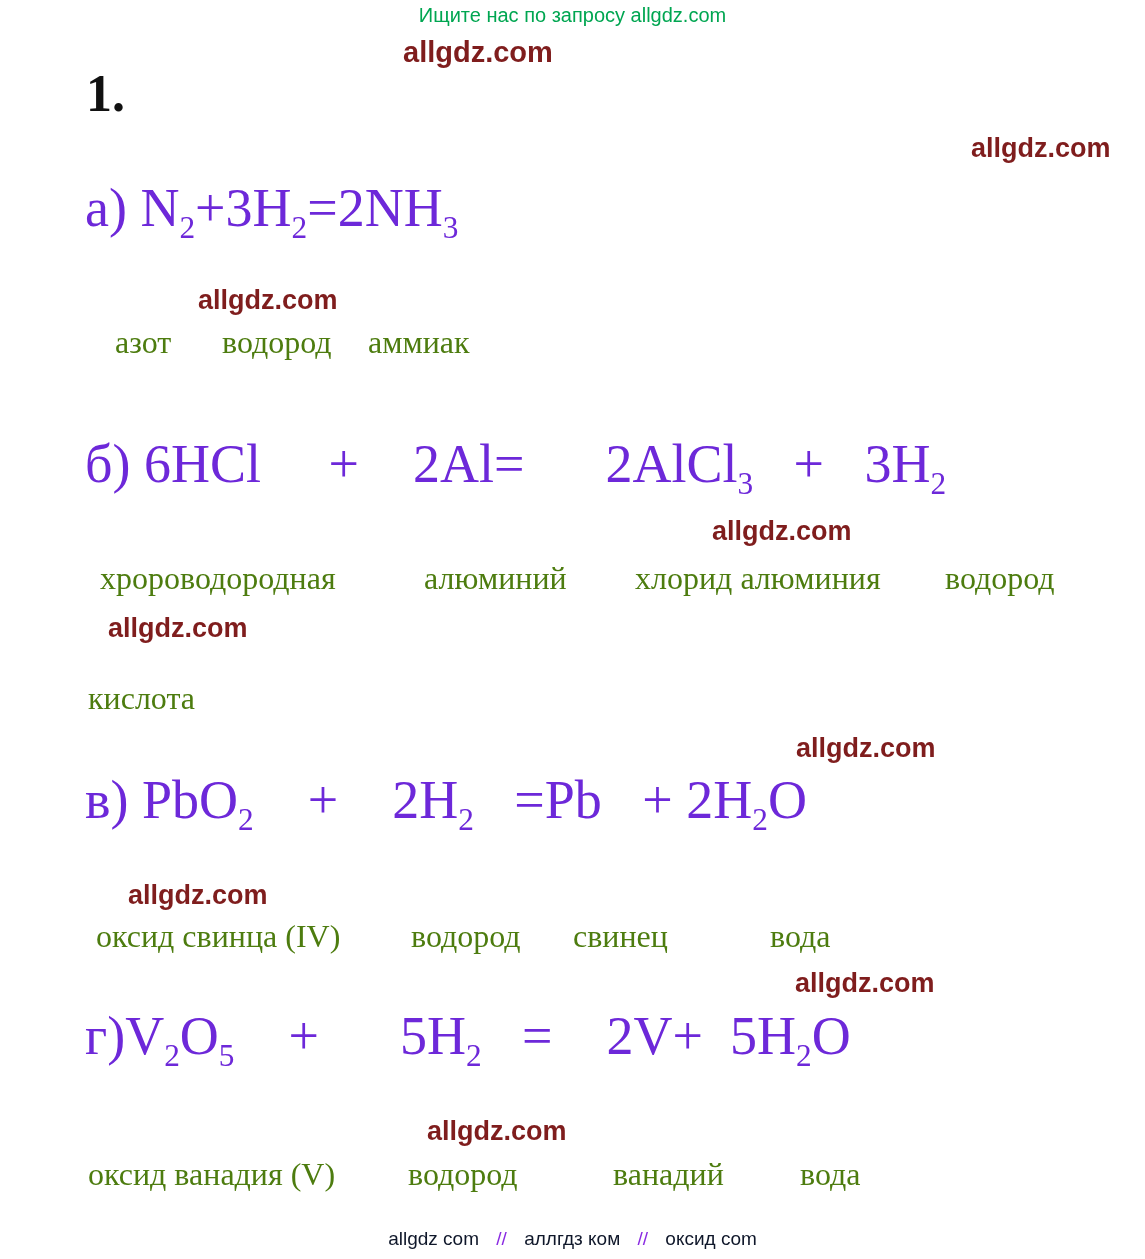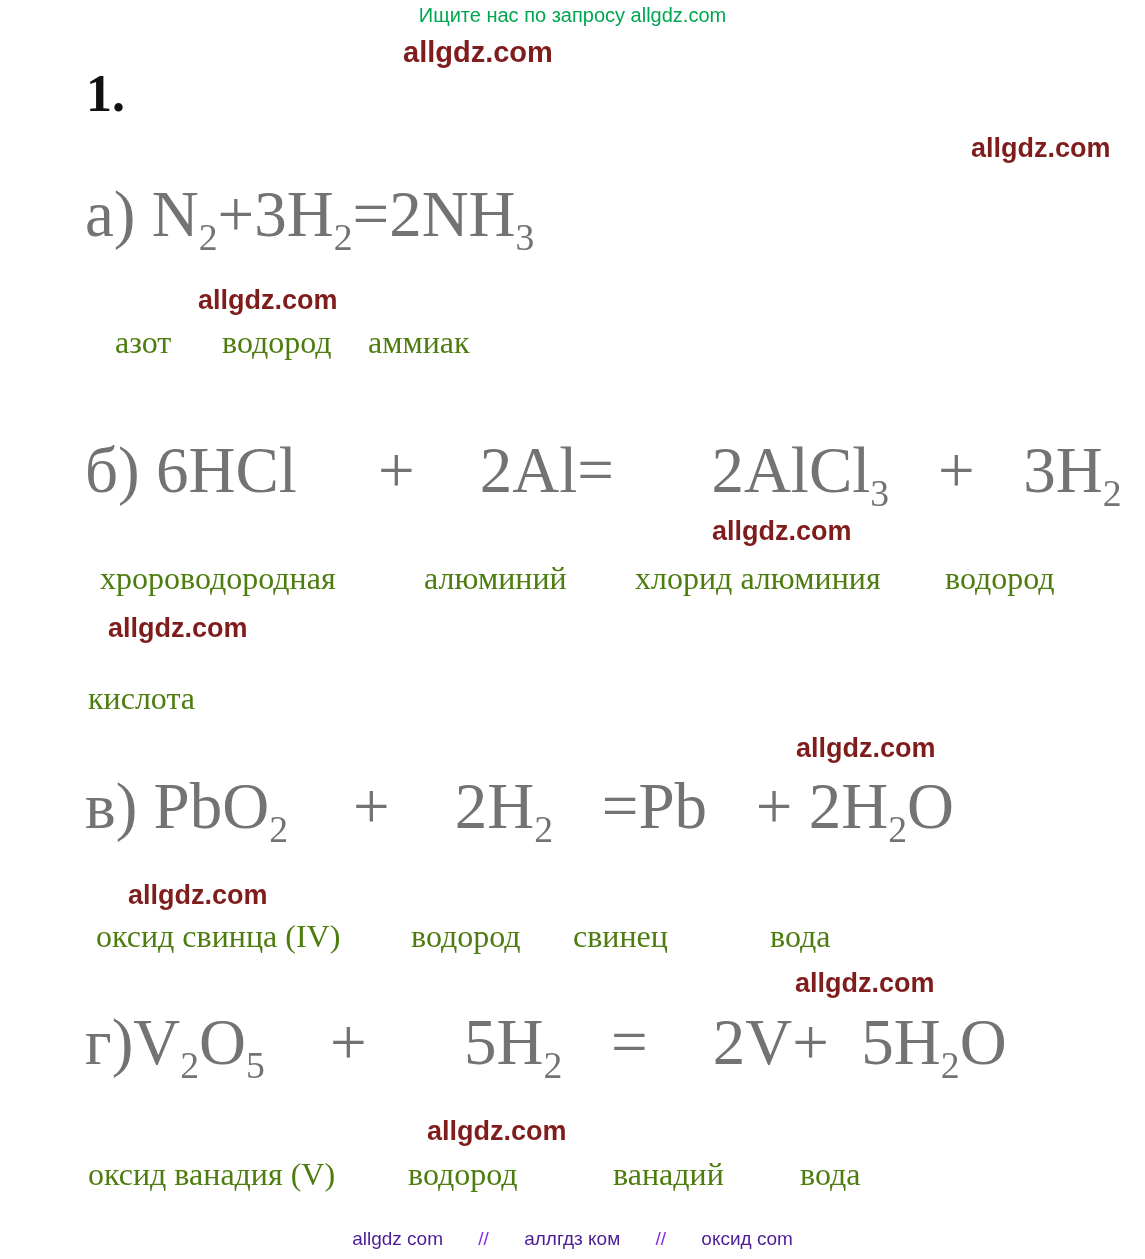--- a/index.html
+++ b/index.html
@@ -21,21 +21,21 @@
     text-align: center;
     font-size: 20px; color: #00A651;
     font-family: "Liberation Sans", sans-serif;
   }
   .bottom-banner {
     position: absolute; top: 1228px; left: 0; width: 100%;
     text-align: center;
     font-size: 19px;
     font-family: "Liberation Sans", sans-serif;
   }
-  .bottom-banner .bword { color: #4c1d95; margin: 0 24px; }
+  .bottom-banner .bword { color: #0f172a; margin: 0 6px; }
   .bottom-banner .bsep  { color: #8A2BE2; margin: 0 6px; }
 
   
   .wm {
     position: absolute;
     font-family: "Liberation Sans", sans-serif;
     font-weight: 700;
     font-size: 27px;
     color: #7f1d1d;
     white-space: nowrap;
@@ -53,22 +53,22 @@
   .problem-number {
     position: absolute; left: 86px; top: 64px;
     font-family: "Liberation Serif", "DejaVu Serif", serif;
     font-weight: 700; font-size: 52px; color: #111111;
   }
 
   
   .equation {
     position: absolute; left: 85px;
     font-family: "Liberation Serif", "DejaVu Serif", serif;
-    font-size: 65px; line-height: 1.05;
-    color: #737373;
+    font-size: 54px; line-height: 1.05;
+    color: #6d28d9;
     white-space: pre;
   }
   .equation sub {
     font-size: 0.58em;
     line-height: 0;
   }
   .eq-a { top: 180px; }
   .eq-b { top: 416px; margin-top: 20px; }
   .eq-v { top: 772px; }
   .eq-g { top: 1008px; }

